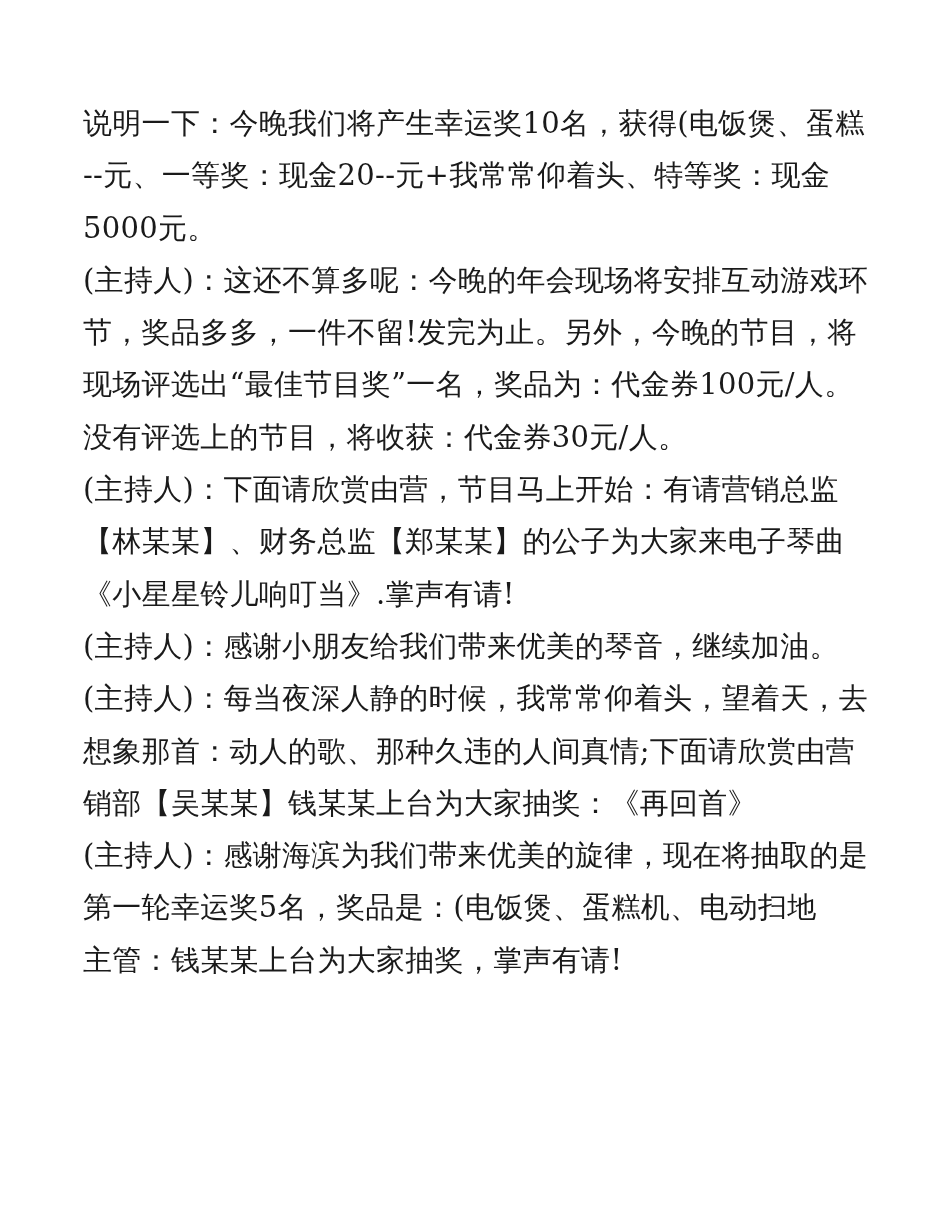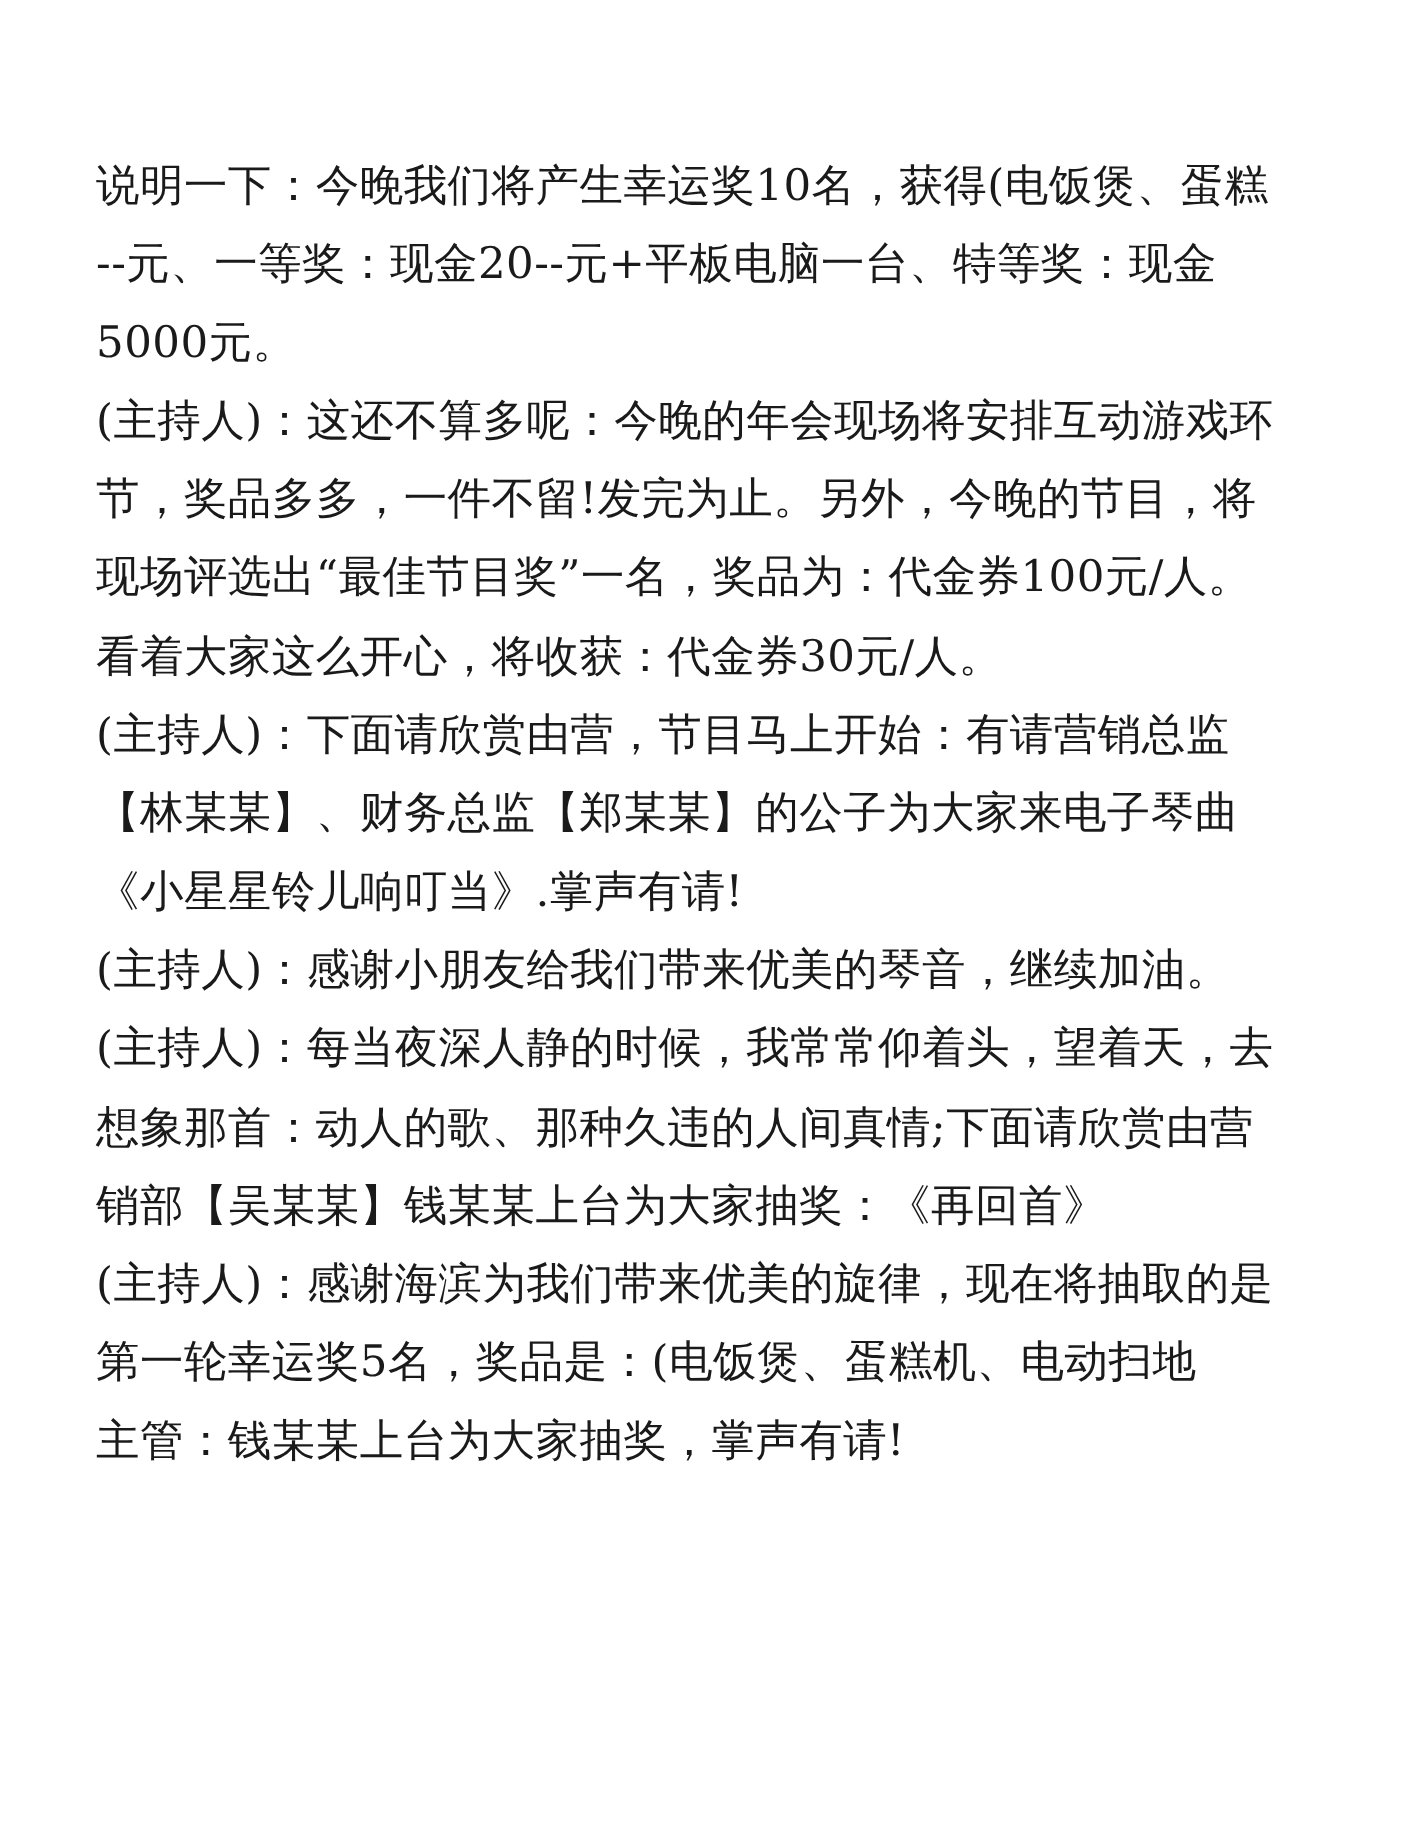--- a/index.html
+++ b/index.html
@@ -9,42 +9,42 @@
     width: 950px;
     height: 1229px;
     overflow: hidden;
   }
   .page {
     position: relative;
     width: 950px;
     height: 1229px;
     background: #ffffff;
     box-sizing: border-box;
-    padding: 97px 60px 0 64px;
+    padding: 97px 60px 0 83px;
   }
   .doc-line {
     font-family: "DejaVu Serif", "Liberation Serif", serif;
     font-size: 29px;
     line-height: 52.3px;
     color: #1a1a1a;
     white-space: nowrap;
     letter-spacing: 0.3px;
   }
 </style>
 </head>
 <body>
 
 <div class="page">
   <div class="doc-line">说明一下：今晚我们将产生幸运奖10名，获得(电饭煲、蛋糕</div>
-  <div class="doc-line">--元、一等奖：现金20--元+平板电脑一台、特等奖：现金</div>
+  <div class="doc-line">--元、一等奖：现金20--元+我常常仰着头、特等奖：现金</div>
   <div class="doc-line">5000元。</div>
   <div class="doc-line">(主持人)：这还不算多呢：今晚的年会现场将安排互动游戏环</div>
   <div class="doc-line">节，奖品多多，一件不留!发完为止。另外，今晚的节目，将</div>
   <div class="doc-line">现场评选出“最佳节目奖”一名，奖品为：代金券100元/人。</div>
-  <div class="doc-line">看着大家这么开心，将收获：代金券30元/人。</div>
+  <div class="doc-line">没有评选上的节目，将收获：代金券30元/人。</div>
   <div class="doc-line">(主持人)：下面请欣赏由营，节目马上开始：有请营销总监</div>
   <div class="doc-line">【林某某】、财务总监【郑某某】的公子为大家来电子琴曲</div>
   <div class="doc-line">《小星星铃儿响叮当》.掌声有请!</div>
   <div class="doc-line">(主持人)：感谢小朋友给我们带来优美的琴音，继续加油。</div>
   <div class="doc-line">(主持人)：每当夜深人静的时候，我常常仰着头，望着天，去</div>
   <div class="doc-line">想象那首：动人的歌、那种久违的人间真情;下面请欣赏由营</div>
   <div class="doc-line">销部【吴某某】钱某某上台为大家抽奖：《再回首》</div>
   <div class="doc-line">(主持人)：感谢海滨为我们带来优美的旋律，现在将抽取的是</div>
   <div class="doc-line">第一轮幸运奖5名，奖品是：(电饭煲、蛋糕机、电动扫地</div>
   <div class="doc-line">主管：钱某某上台为大家抽奖，掌声有请!</div>

